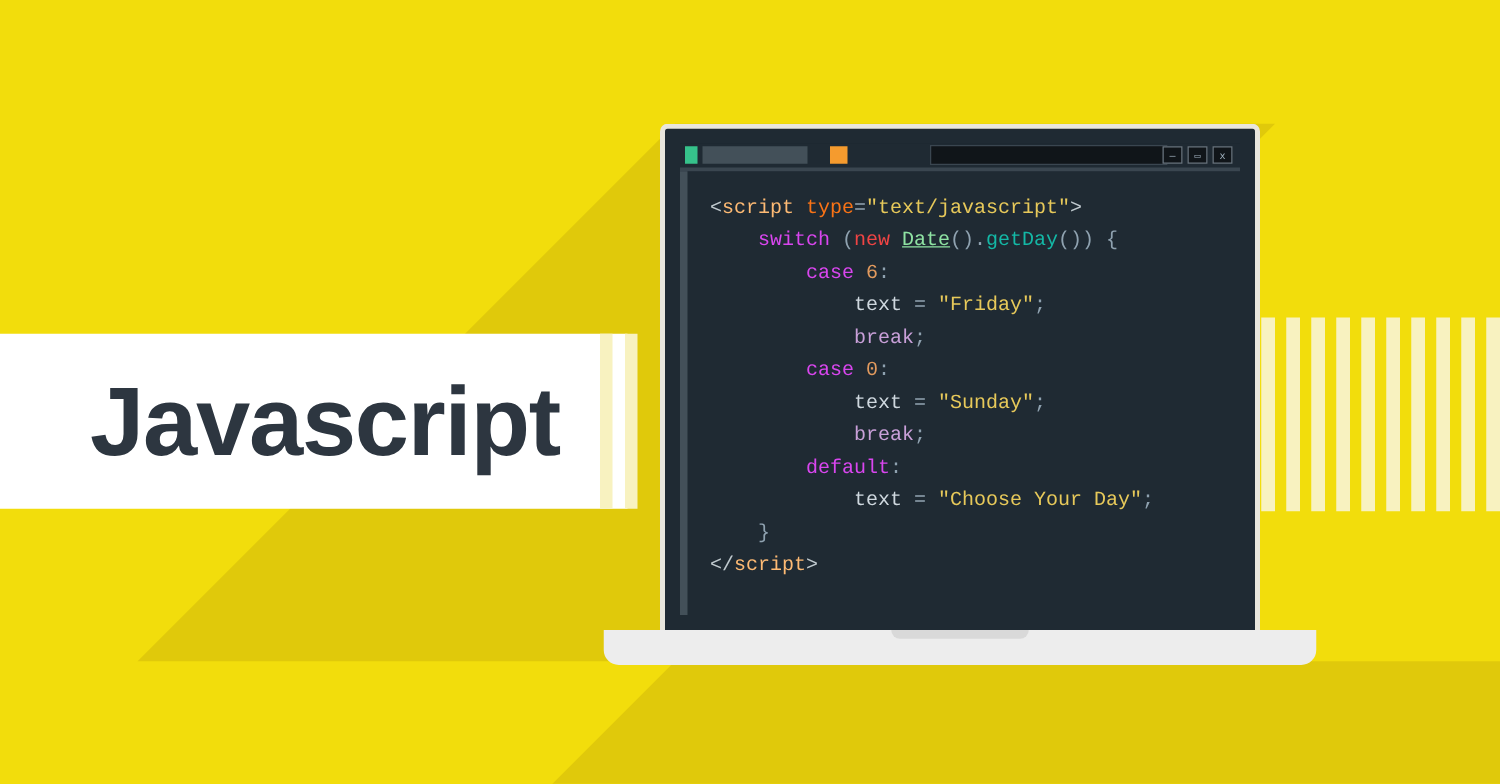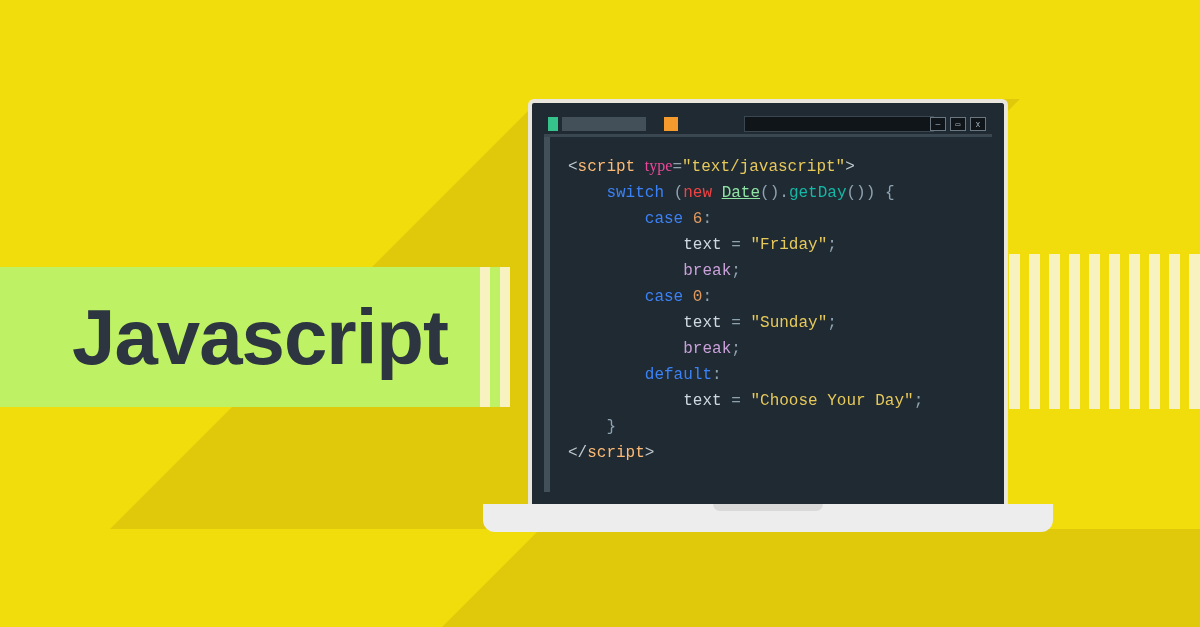--- a/index.html
+++ b/index.html
@@ -25,21 +25,21 @@
   width:1090px; height:300px;
   background:#e0c90b;
   transform:skew(-45deg);
   transform-origin:top left;
 }
 
 .label-banner {
   position:absolute;
   left:0; top:267px;
   width:502px; height:140px;
-  background:#bef264;
+  background:#ffffff;
   display:flex; align-items:center;
 }
 .label-banner h1 {
   padding-left:72px;
   font-size:78px;
   font-weight:700;
   color:#2d3640;
   letter-spacing:-1px;
 }
 
@@ -102,24 +102,24 @@
   position:absolute;
   left:24px; top:38px; right:8px;
   font-family:"Courier New",monospace;
   font-size:16px;
   line-height:26px;
   white-space:pre;
   color:#cfd8df;
 }
 .ang{color:#c0cacf;}
 .tag{color:#fdba74;}
-.attr{color:#ec4899;font-family:Liberation Serif, serif;}
+.attr{color:#f97316;}
 .str{color:#e7c95a;}
 .punc{color:#8fa2b0;}
-.kw{color:#3b82f6;font-family:Liberation Mono, monospace;}
+.kw{color:#d946ef;font-family:Liberation Mono, monospace;}
 .kw2{color:#ef4444;}
 .cls{color:#8fe3a3;text-decoration:underline;}
 .mth{color:#14b8a6;}
 .num{color:#e29a5e;}
 .id{color:#cfd8df;margin-top:32px;}
 .brk{color:#c9a0d9;}
 .laptop-base {
   width:570px; height:28px;
   margin-left:-45px;
   background:#ededed;

